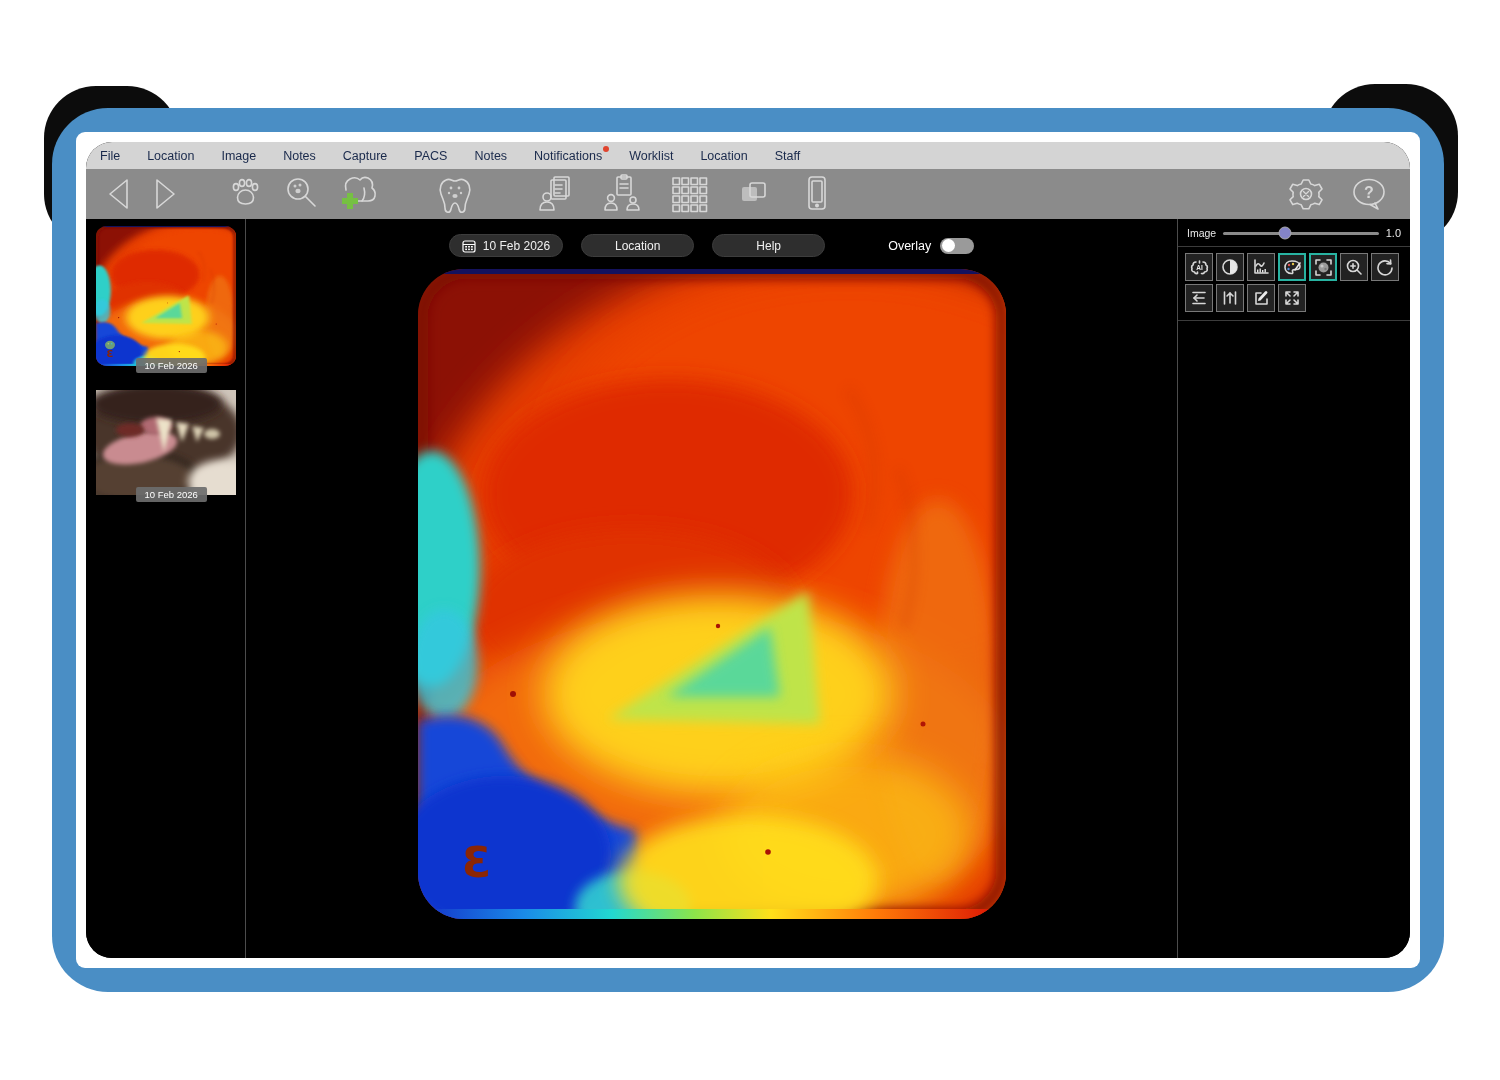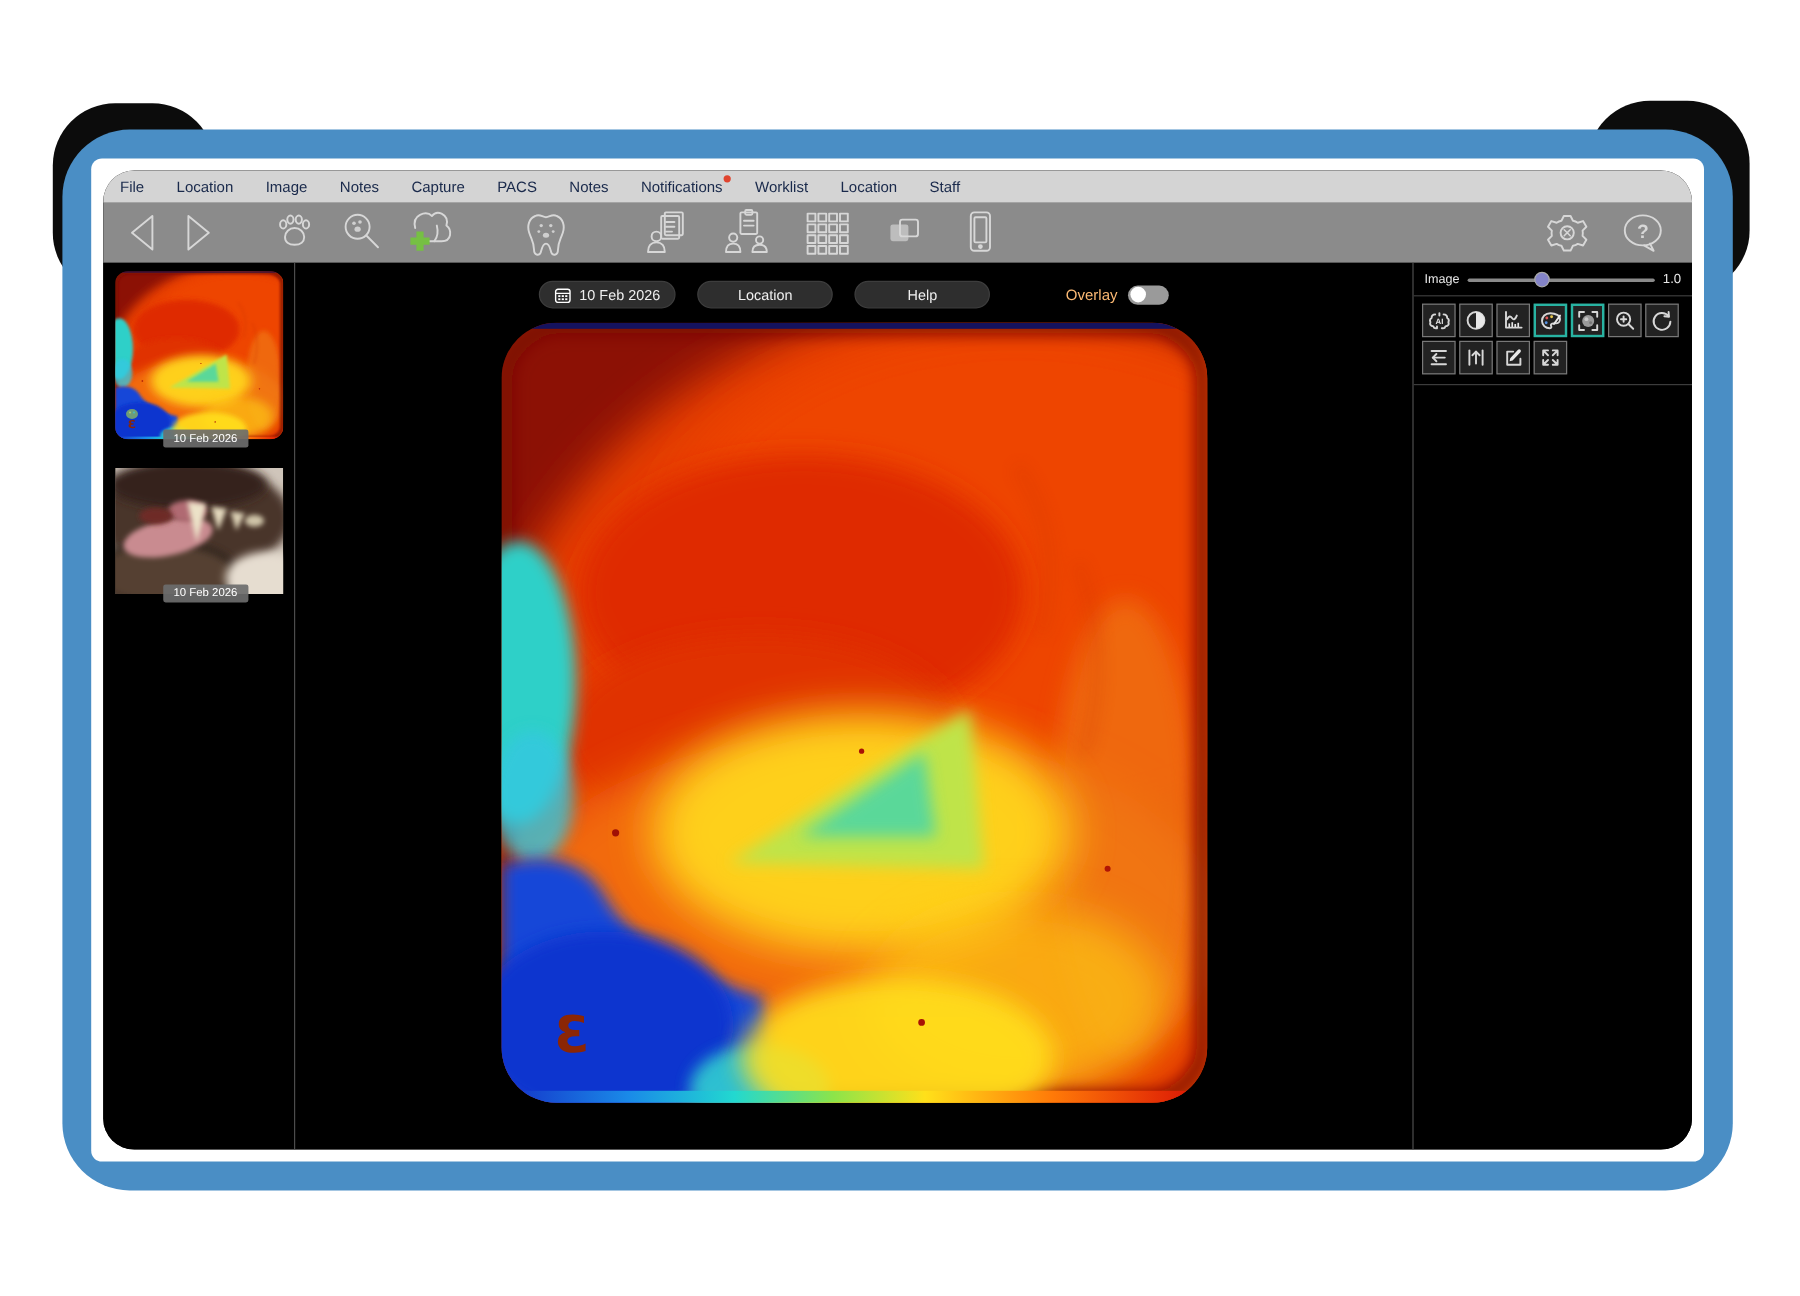--- a/index.html
+++ b/index.html
@@ -35,21 +35,21 @@
   .thumb { position:relative; margin-bottom:24px; }
   .thumb svg, .thumb .ph { display:block; }
   .thumb-badge { position:absolute; left:50%; transform:translateX(-42%); bottom:-7px; background:rgba(108,108,108,.92); color:#fff; font-size:9.5px; padding:2px 9px; border-radius:2px; white-space:nowrap; }
   .thumb-mini-icon { position:absolute; left:8px; bottom:16px; width:12px; height:10px; opacity:.85; }
 
   
   .main { flex:1; display:flex; flex-direction:column; align-items:center; min-width:0; }
   .view-topbar { margin-top:15px; display:flex; align-items:center; gap:18px; }
   .pill { height:23px; min-width:113px; background:#2e2e2e; border:1px solid #3d3d3d; color:#f0f0f0; font-size:12px; border-radius:12px; display:flex; align-items:center; justify-content:center; gap:7px; cursor:pointer; padding:0 12px; }
   .overlay-group { display:flex; align-items:center; gap:9px; margin-left:4px; }
-  .overlay-label { color:#fdba74; font-size:12.5px;margin-left:41px; }
+  .overlay-label { color:#ffffff; font-size:12.5px;margin-left:41px; }
   .switch { width:34px; height:16px; background:#9a9a9a; border-radius:9px; position:relative; cursor:pointer; }
   .switch .knob { position:absolute; left:2px; top:1.5px; width:13px; height:13px; border-radius:50%; background:#fff; }
   .stage { flex:1; display:flex; align-items:flex-start; justify-content:center; padding-top:12px; }
   .thermal-main { width:588px; height:650px; }
 
   
   .panel { width:233px; flex:none; border-left:1px solid #4c4c4c; color:#fff; }
   .gamma-row { display:flex; align-items:center; gap:7px; padding:8px 9px 7px 9px; border-bottom:1px solid #3c3c3c; }
   .gamma-label { font-size:10.5px; color:#e8e8e8; }
   .gamma-track { flex:1; height:3px; background:#8a8a8a; border-radius:2px; position:relative; }

